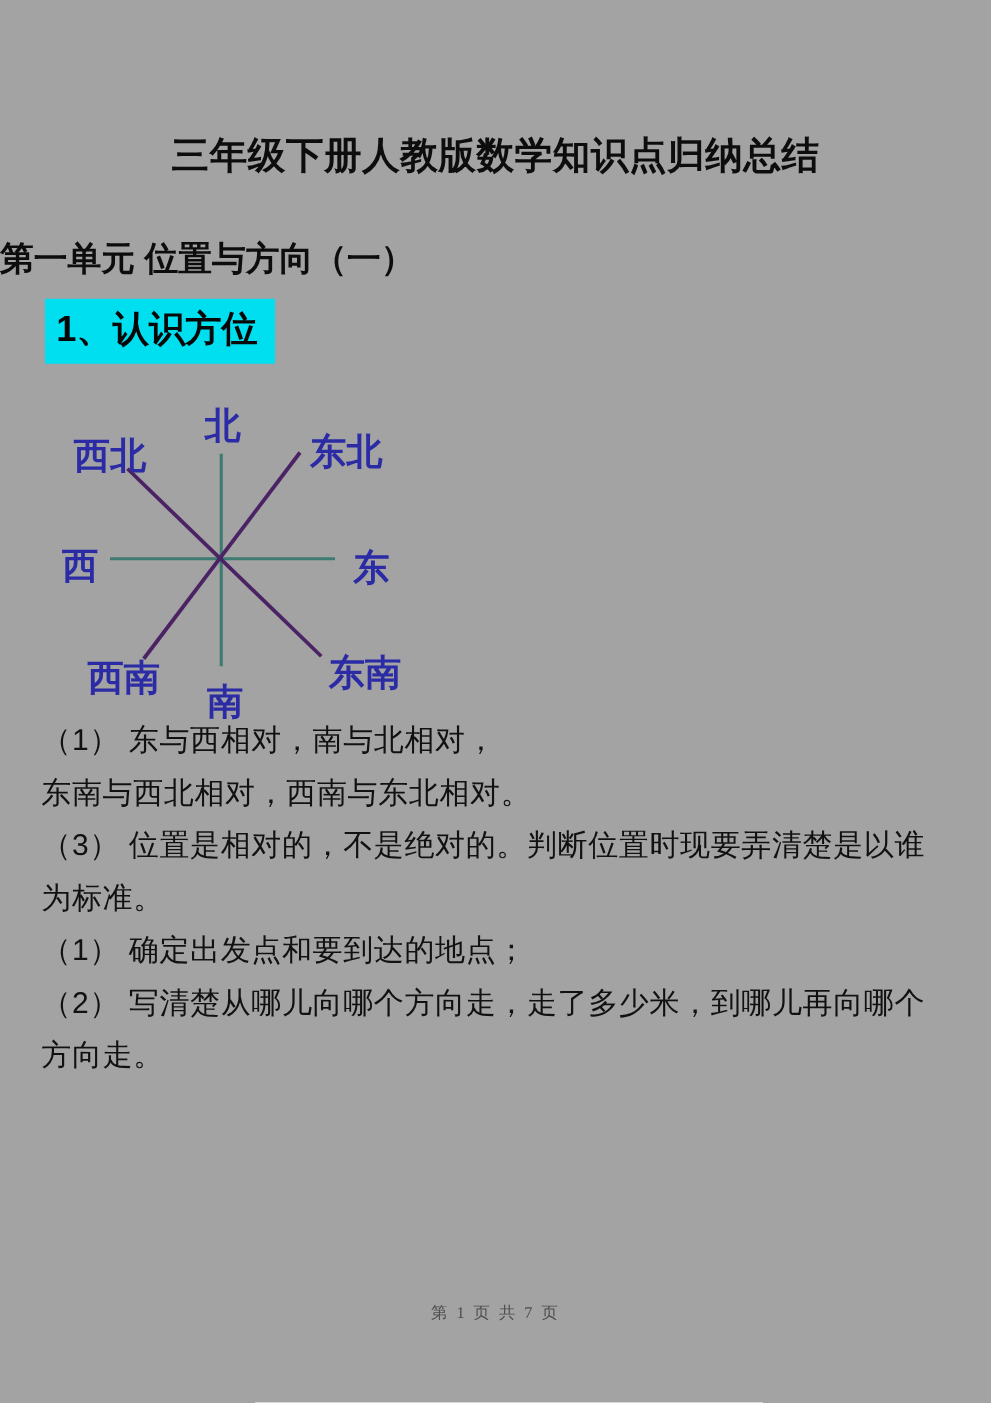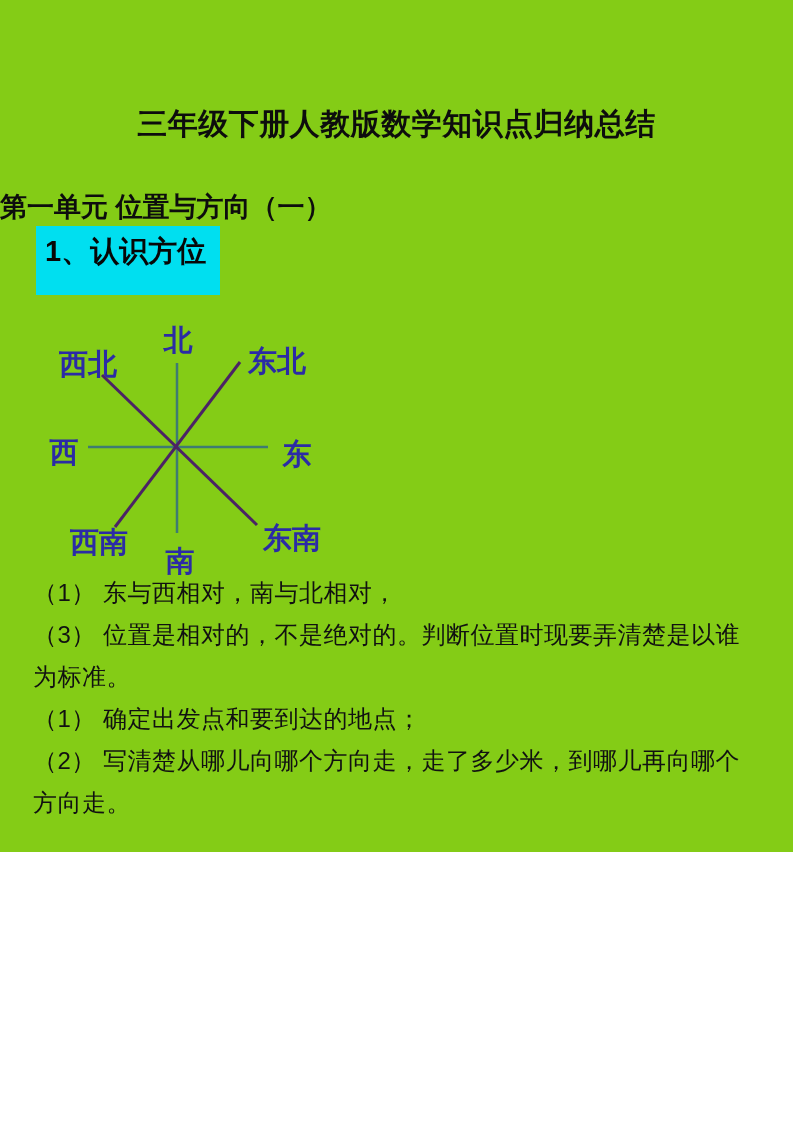--- a/index.html
+++ b/index.html
@@ -1,21 +1,21 @@
 <!DOCTYPE html>
 <html><head>
 <meta charset="utf-8">
 <style>
   * { margin: 0; padding: 0; box-sizing: border-box; }
   html, body { background: #ffffff; }
   .page {
     position: relative;
     width: 793px;
-    height: 852px;
-    background: #84cc16;
+    height: 1122px;
+    background: #a3a3a3;
     overflow: hidden;
     font-family: "Liberation Sans", sans-serif;
     color: #161616;
     text-decoration: underline;
   }
   .doc-title {
     position: absolute;
     top: 104px;
     left: 0;
     width: 100%;
@@ -30,24 +30,24 @@
     top: 189px;
     left: 0;
     width: 100%;
     text-align: left;
     font-size: 27px;
     font-weight: bold;
     color: #0d0d0d;
   }
   .section-heading {
     position: absolute;
-    top: 226px;
+    top: 239px;
     left: 36px;
     display: inline-block;
-    padding: 7px 14px 26px 9px;
+    padding: 7px 14px 9px 9px;
     font-size: 29px;
     font-weight: bold;
     color: #070707;
     line-height: 1.25;
   }
   .compass {
     position: absolute;
     left: 28px;
     top: 312px;
     width: 335px;
@@ -110,20 +110,21 @@
     <text x="249" y="59" text-anchor="middle" fill="#2b2ba6">东北</text>
     <text x="36" y="150" text-anchor="middle" fill="#2b2ba6">西</text>
     <text x="269" y="152" text-anchor="middle" fill="#2b2ba6">东</text>
     <text x="71" y="240" text-anchor="middle" fill="#2b2ba6">西南</text>
     <text x="152" y="259" text-anchor="middle" fill="#2b2ba6">南</text>
     <text x="264" y="236" text-anchor="middle" fill="#2b2ba6">东南</text>
   </svg>
 
   <div class="body-text">
     <div class="text-line">（1） 东与西相对，南与北相对，</div>
+    <div class="text-line">东南与西北相对，西南与东北相对。</div>
     <div class="text-line">（3） 位置是相对的，不是绝对的。判断位置时现要弄清楚是以谁</div>
     <div class="text-line">为标准。</div>
     <div class="text-line">（1） 确定出发点和要到达的地点；</div>
     <div class="text-line">（2） 写清楚从哪儿向哪个方向走，走了多少米，到哪儿再向哪个</div>
     <div class="text-line">方向走。</div>
   </div>
 
   <div class="page-footer">第 1 页 共 7 页</div>
 
 </div>

